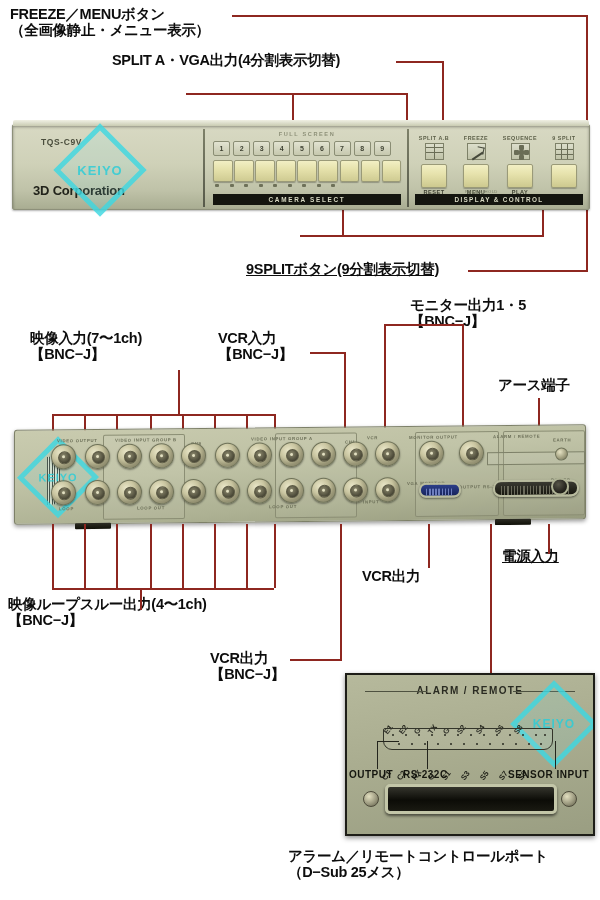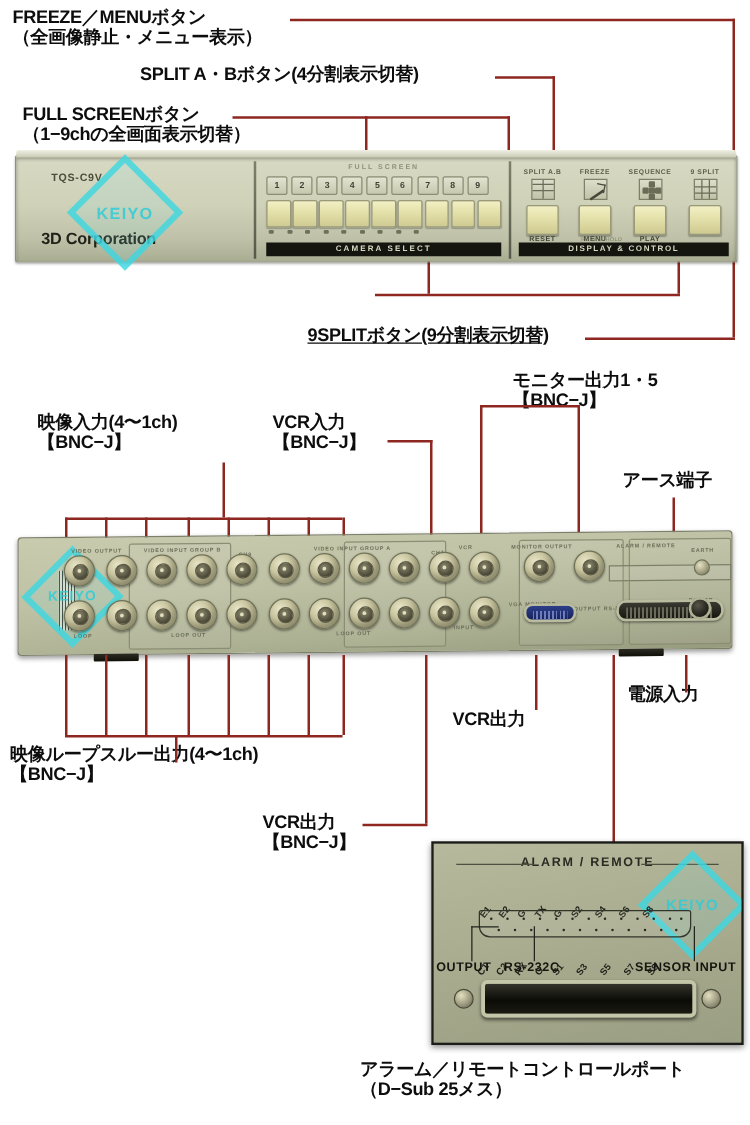--- a/index.html
+++ b/index.html
@@ -240,24 +240,22 @@
   .ap-leadh { position:absolute; height:1.2px; background:#23241c; }
 </style>
 </head>
 <body>
 
 <div class="page">
 
   <div class="anno" style="left:10px; top:6px;">FREEZE／MENUボタン
 （全画像静止・メニュー表示）</div>
 
-  <div class="anno" style="left:112px; top:52px;">SPLIT A・Bボタン(4分割表示切替)</div>
-
-  <div class="anno" style="left:18px; top:84px;">FULL SCREENボタン
-（1−9chの全画面表示切替）</div>
+  <div class="anno" style="left:112px; top:52px;">SPLIT A・VGA出力(4分割表示切替)</div>
+
 
 
   <div class="anno" style="left:246px; top:261px;text-decoration:underline;">9SPLITボタン(9分割表示切替)</div>
 
   <div class="ln lnh" style="left:232px; top:15px; width:356px;"></div>
   <div class="ln lnv" style="left:586px; top:15px; height:113px;"></div>
 
   <div class="ln lnh" style="left:396px; top:61px; width:48px;"></div>
   <div class="ln lnv" style="left:442px; top:61px; height:67px;"></div>
 
@@ -369,21 +367,21 @@
             <i class="v2"></i>
         </div>
         <div class="dc-key"></div>
       </div>
 
       <div class="dc-micro">PUSH &amp; HOLD</div>
       <div class="banner2">DISPLAY &amp; CONTROL</div>
     </div>
   </div>
 
-  <div class="anno" style="left:30px; top:330px;">映像入力(4〜1ch)
+  <div class="anno" style="left:30px; top:330px;">映像入力(7〜1ch)
 【BNC−J】</div>
 
   <div class="anno" style="left:218px; top:330px;">VCR入力
 【BNC−J】</div>
 
   <div class="anno" style="left:410px; top:297px;">モニター出力1・5
 【BNC−J】</div>
 
   <div class="anno" style="left:498px; top:377px;">アース端子</div>
 
@@ -481,21 +479,21 @@
   </div>
 
   <div class="anno" style="left:8px; top:596px;">映像ループスルー出力(4〜1ch)
 【BNC−J】</div>
 
   <div class="anno" style="left:210px; top:650px;">VCR出力
 【BNC−J】</div>
 
   <div class="anno" style="left:362px; top:568px;">VCR出力</div>
 
-  <div class="anno" style="left:502px; top:548px;">電源入力</div>
+  <div class="anno" style="left:502px; top:548px;text-decoration:underline;">電源入力</div>
 
   <div class="anno" style="left:288px; top:848px;">アラーム／リモートコントロールポート
 （D−Sub 25メス）</div>
 
   <div class="ln lnh" style="left:52px; top:588px; width:222px;"></div>
   <div class="ln lnv" style="left:52px; top:524px; height:64px;"></div>
   <div class="ln lnv" style="left:84px; top:524px; height:64px;"></div>
   <div class="ln lnv" style="left:116px; top:524px; height:64px;"></div>
   <div class="ln lnv" style="left:150px; top:524px; height:64px;"></div>
   <div class="ln lnv" style="left:182px; top:524px; height:64px;"></div>

